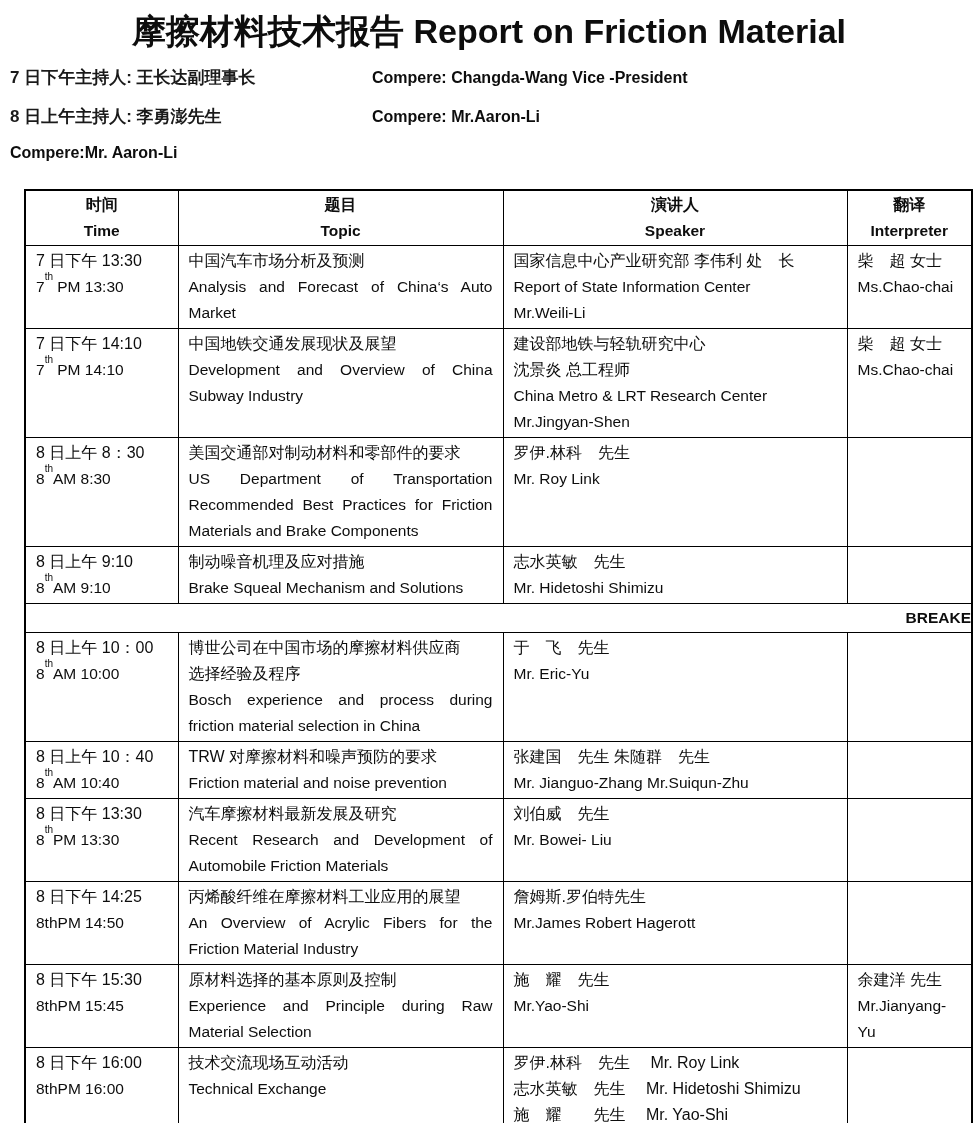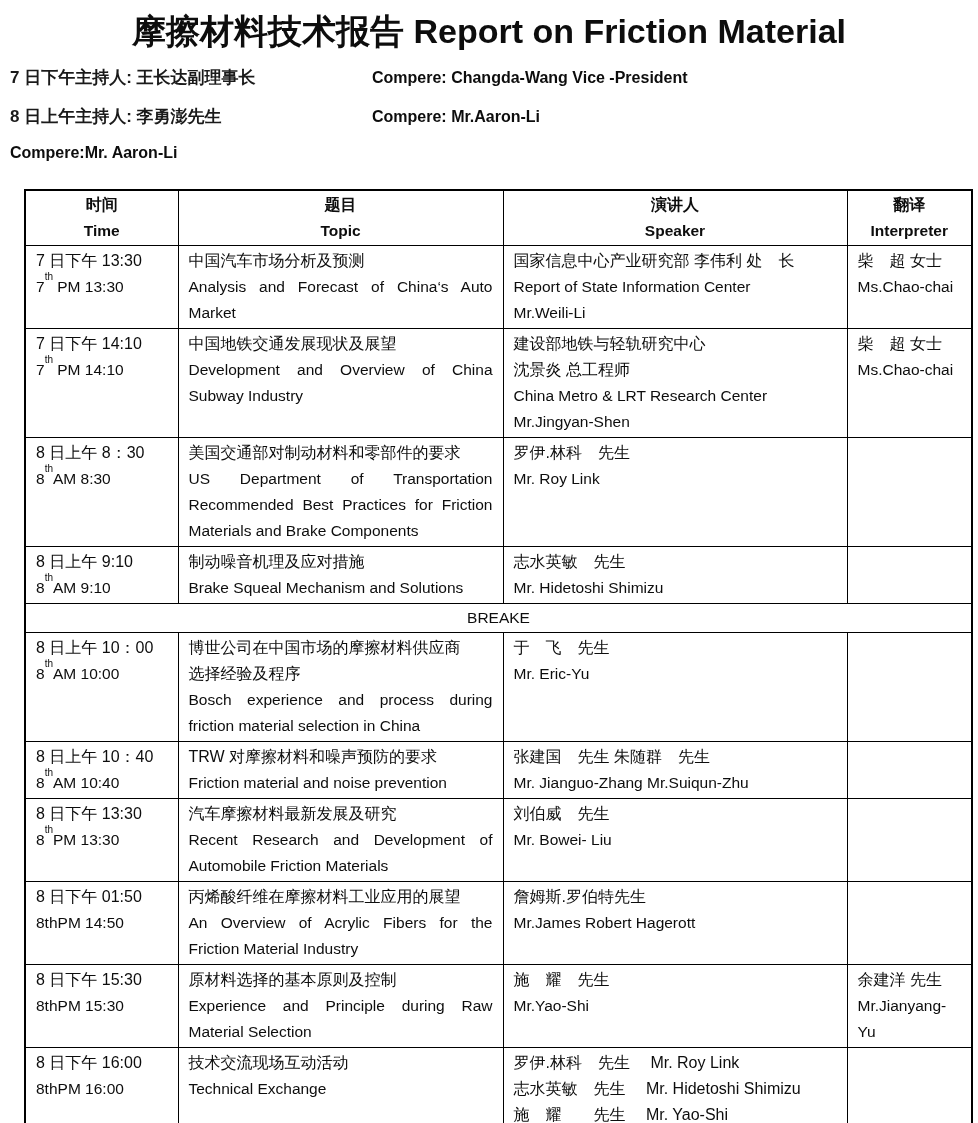--- a/index.html
+++ b/index.html
@@ -35,21 +35,21 @@
   }
   td.c-time{padding-left:8px;padding-right:2px;white-space:nowrap;}
   td.c-topic .en{text-align:justify;}
   td.c-topic{padding-right:12px;}
   td.c-speaker{padding-right:4px;}
   td.c-interp{padding-left:8px;padding-right:2px;}
   .cn{font-size:16px;white-space:pre-line;}
   .en{font-size:15.5px;}
   sup{font-size:10px;line-height:0;position:relative;top:-6px;}
   tr.break-row td{
-    text-align:center;font-weight:normal;padding:1px 0;line-height:26px;
+    text-align:right;font-weight:bold;padding:1px 0;line-height:26px;
   }
 </style>
 </head>
 <body>
 
 <div class="page">
 
   <div class="title">摩擦材料技术报告 Report on Friction Material</div>
 
   <div class="comperes">
@@ -215,38 +215,38 @@
       </td>
       <td class="c-speaker">
         <div class="cn">刘伯威　先生</div>
         <div class="en">Mr. Bowei- Liu</div>
       </td>
       <td class="c-interp"></td>
     </tr>
 
     <tr>
       <td class="c-time">
-        <div class="cn">8 日下午 01:50</div>
+        <div class="cn">8 日下午 14:25</div>
         <div class="en"><span>8thPM 14:50</span><sup></sup><span></span></div>
       </td>
       <td class="c-topic">
         <div class="cn">丙烯酸纤维在摩擦材料工业应用的展望</div>
         <div class="en">An Overview of Acrylic Fibers for the Friction Material Industry</div>
       </td>
       <td class="c-speaker">
         <div class="cn">詹姆斯.罗伯特先生</div>
         <div class="en">Mr.James Robert Hagerott</div>
       </td>
       <td class="c-interp"></td>
     </tr>
 
     <tr>
       <td class="c-time">
         <div class="cn">8 日下午 15:30</div>
-        <div class="en"><span>8thPM 15:30</span><sup></sup><span></span></div>
+        <div class="en"><span>8thPM 15:45</span><sup></sup><span></span></div>
       </td>
       <td class="c-topic">
         <div class="cn">原材料选择的基本原则及控制</div>
         <div class="en">Experience and Principle during Raw Material Selection</div>
       </td>
       <td class="c-speaker">
         <div class="cn">施　耀　先生</div>
         <div class="en">Mr.Yao-Shi</div>
       </td>
       <td class="c-interp">

